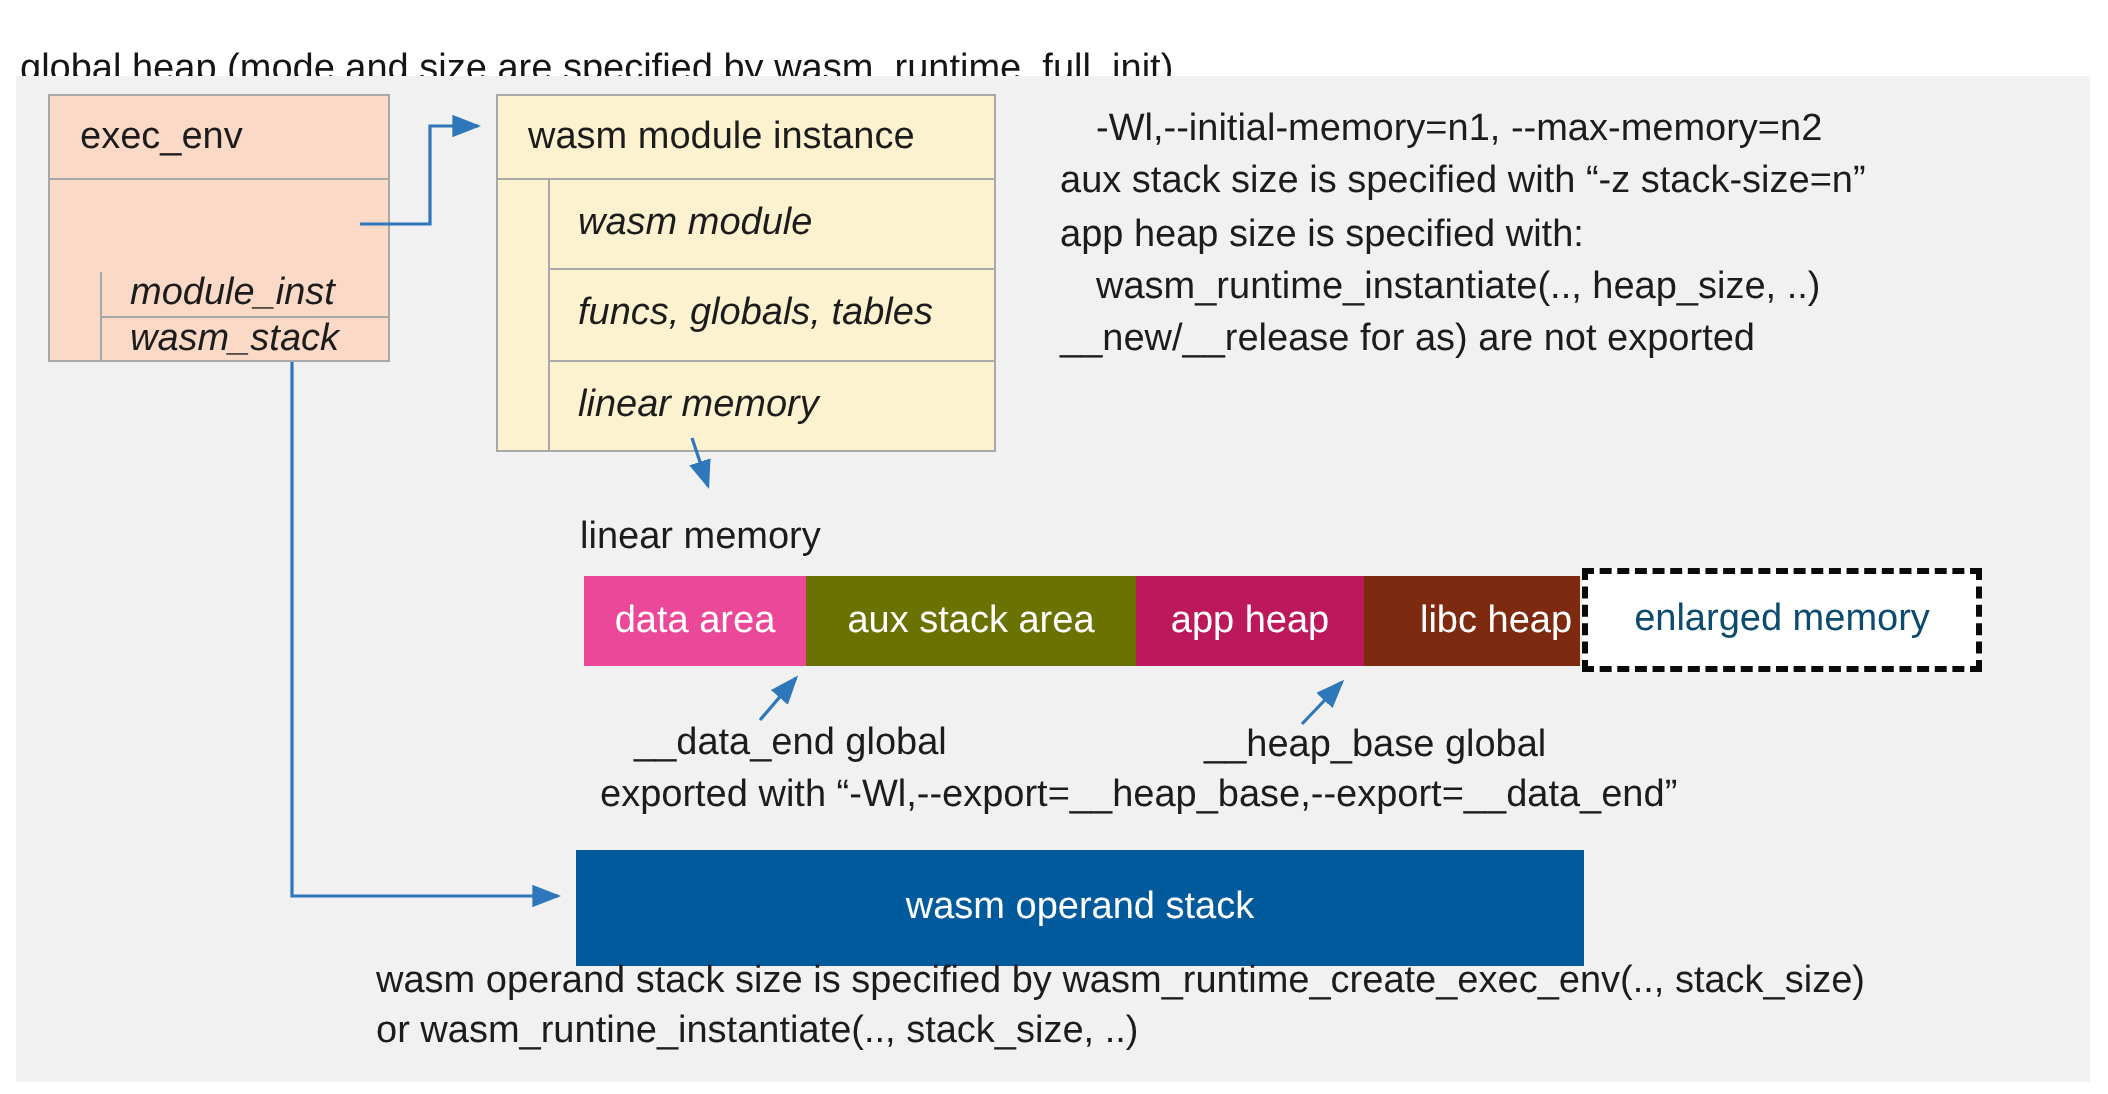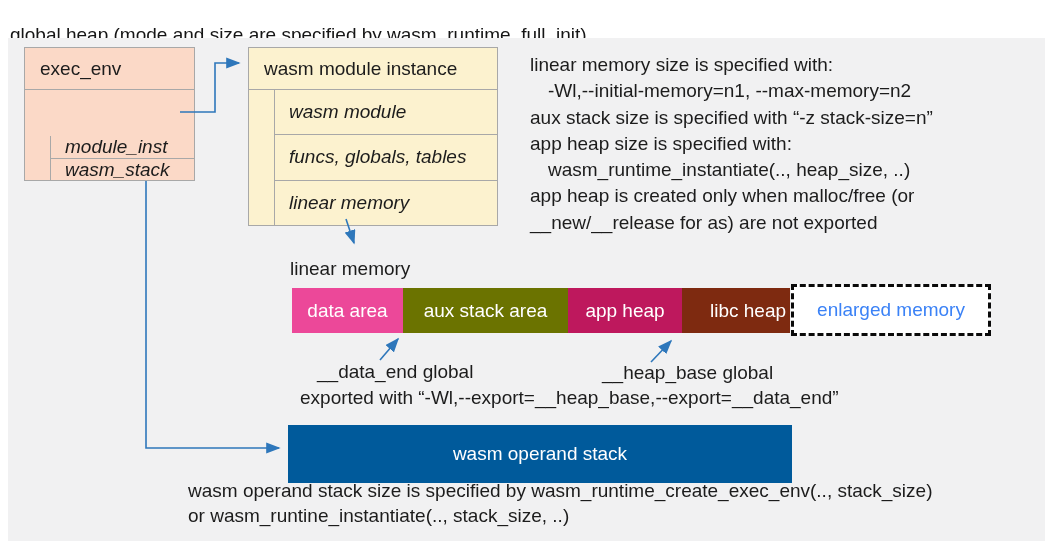--- a/index.html
+++ b/index.html
@@ -74,38 +74,36 @@
       <div class="indent"></div>
       <div class="col">
         <div class="row">wasm module</div>
         <div class="row">funcs, globals, tables</div>
         <div class="row">linear memory</div>
       </div>
     </div>
   </div>
 
   <div id="right-notes" class="abs">
-    <div>linear memory size is specified with:</div>
     <div class="indent">-Wl,--initial-memory=n1, --max-memory=n2</div>
     <div>aux stack size is specified with “-z stack-size=n”</div>
     <div>app heap size is specified with:</div>
     <div class="indent">wasm_runtime_instantiate(.., heap_size, ..)</div>
-    <div>app heap is created only when malloc/free (or</div>
     <div>__new/__release for as) are not exported</div>
   </div>
 
   <div id="lm-label" class="abs">linear memory</div>
 
   <div id="seg-data" class="abs seg" style="background: #ec4899;">data area</div>
   <div id="seg-aux" class="abs seg" style="background: rgb(107, 115, 0);">aux stack area</div>
   <div id="seg-appheap" class="abs seg" style="background: #be185d;">app heap</div>
   <div id="seg-libcheap" class="abs seg" style="background: rgb(126, 42, 16);">libc heap</div>
 
   <div id="enlarged" class="abs">
-    <span style="color: #3b82f6;">enlarged memory</span>
+    <span style="color: #0c4a6e;">enlarged memory</span>
   </div>
 
   <div id="data-end-label" class="abs">__data_end global</div>
   <div id="heap-base-label" class="abs">__heap_base global</div>
   <div id="export-line" class="abs">exported with “-Wl,--export=__heap_base,--export=__data_end”</div>
 
   <div id="operand-stack" class="abs" style="background: rgb(0, 90, 155);">wasm operand stack</div>
 
   <div id="bottom-notes" class="abs">
     <div>wasm operand stack size is specified by wasm_runtime_create_exec_env(.., stack_size)</div>

